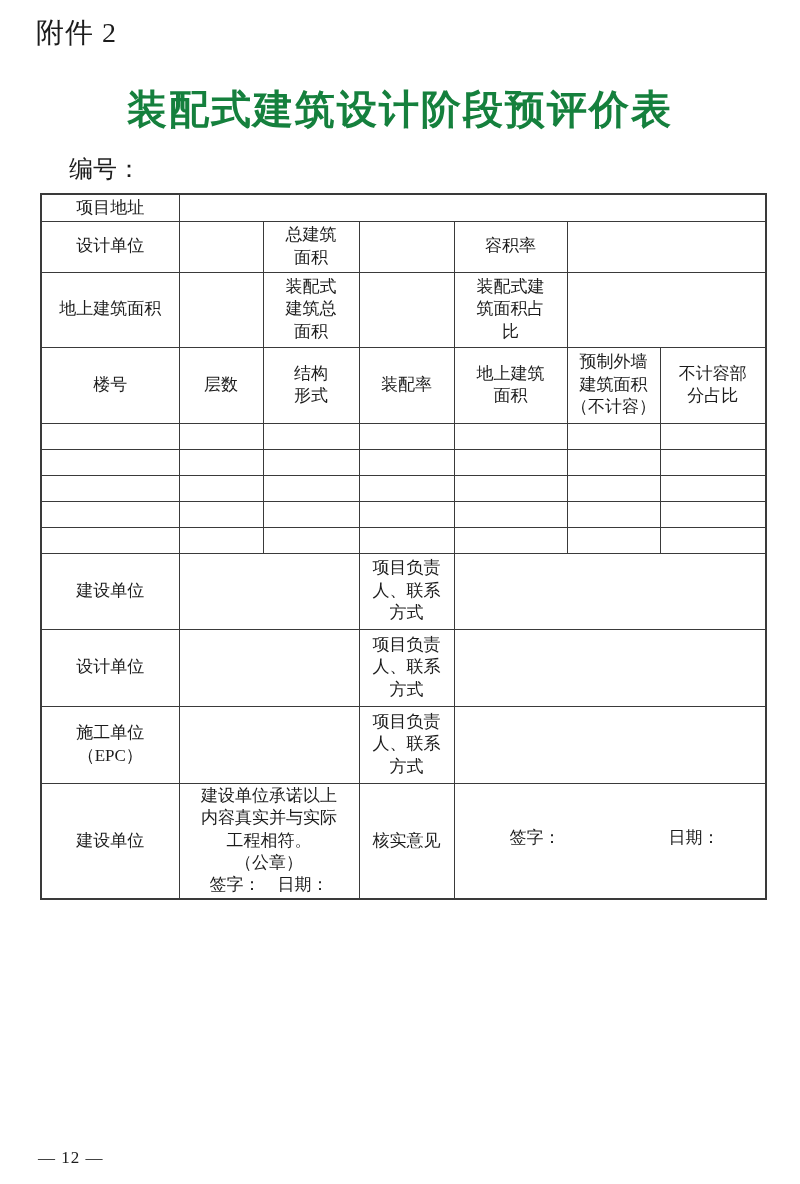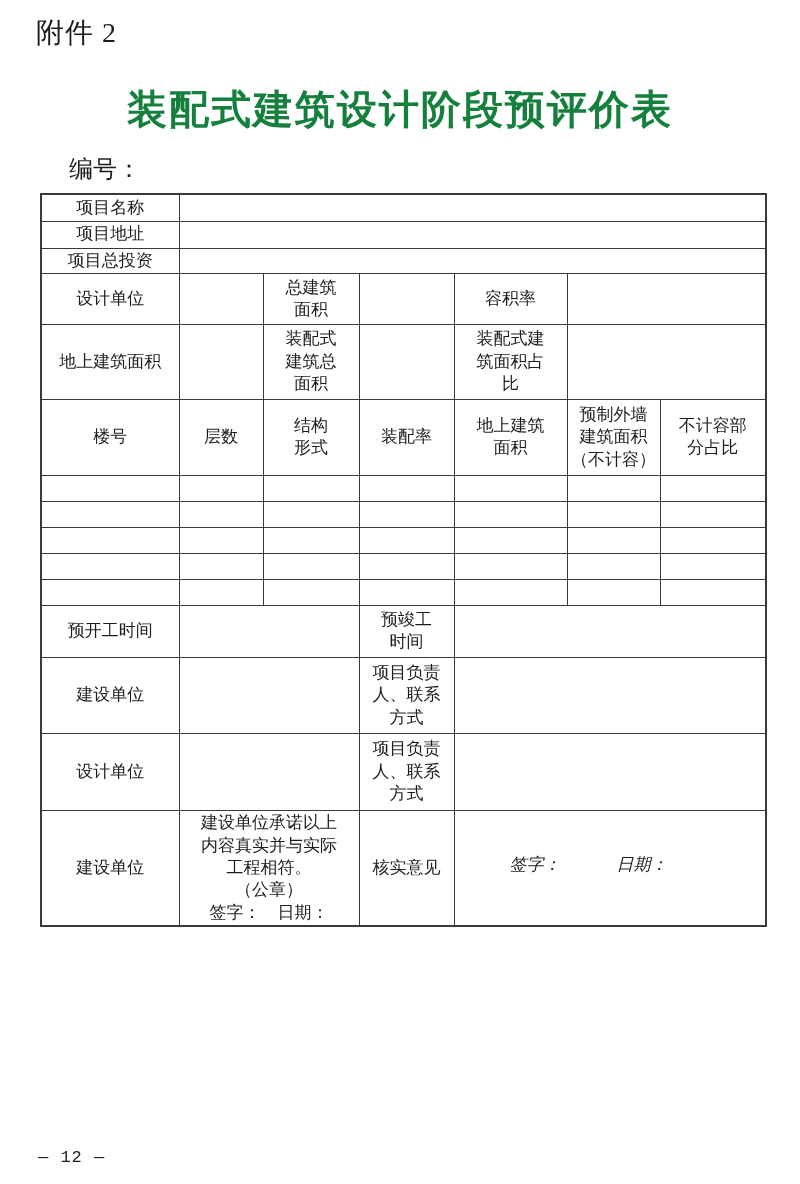--- a/index.html
+++ b/index.html
@@ -34,27 +34,26 @@
     text-align:center; vertical-align:middle;
     white-space:pre-line; overflow:hidden;
     padding:1px 3px;
   }
   td.commit-cell {
     text-align:left; padding:4px 6px 4px 9px; line-height:1.52;
   }
   td.sign-cell { vertical-align:bottom; }
   .sign-row {
     display:flex; justify-content:flex-start;
-    padding:0 0 6px 52px; gap:56px;
+    padding:0 0 6px 52px; gap:108px;
     font-size:17px;
-    font-style:italic;
   }
   .footer-page {
     position:absolute; left:38px; top:1148px;
-    font-size:17px; letter-spacing:1px;font-family:Liberation Mono, monospace;
+    font-size:17px; letter-spacing:1px;
   }
 </style>
 </head>
 <body>
 
 <div class="attachment">附件 2</div>
 <div class="doc-title">装配式建筑设计阶段预评价表</div>
 <div class="serial">编号：</div>
 
 <table class="form">
@@ -62,29 +61,21 @@
     <col style="width:138px">
       <col style="width:84px">
       <col style="width:96px">
     <col style="width:95px">
       <col style="width:113px">
       <col style="width:93px">
     <col style="width:106px">
   </colgroup>
   <tbody>
     <tr style="height:27px">
-      <td>项目名称</td>
-      <td colspan="6"></td>
-    </tr>
-    <tr style="height:27px">
       <td>项目地址</td>
-      <td colspan="6"></td>
-    </tr>
-    <tr style="height:25px">
-      <td>项目总投资</td>
       <td colspan="6"></td>
     </tr>
     <tr style="height:51px">
       <td>设计单位</td>
       <td></td>
       <td>总建筑
 面积</td>
       <td></td>
       <td>容积率</td>
       <td colspan="2"></td>
@@ -157,37 +148,39 @@
         <td></td>
         <td></td>
         <td></td>
         <td></td>
         <td></td>
         <td></td>
         <td></td>
       </tr>
     </tbody>
   <tbody>
-    <tr style="height:52px">
-      <td>预开工时间</td>
-      <td colspan="2"></td>
-      <td>预竣工
-时间</td>
-      <td colspan="3"></td>
-    </tr>
     <tr style="height:76px">
       <td>建设单位</td>
       <td colspan="2"></td>
       <td>项目负责
 人、联系
 方式</td>
       <td colspan="3"></td>
     </tr>
     <tr style="height:77px">
       <td>设计单位</td>
+      <td colspan="2"></td>
+      <td>项目负责
+人、联系
+方式</td>
+      <td colspan="3"></td>
+    </tr>
+    <tr style="height:77px">
+      <td>施工单位
+（EPC）</td>
       <td colspan="2"></td>
       <td>项目负责
 人、联系
 方式</td>
       <td colspan="3"></td>
     </tr>
     <tr style="height:116px">
       <td>建设单位</td>
       <td colspan="2" class="commit-cell">建设单位承诺以上
 内容真实并与实际

